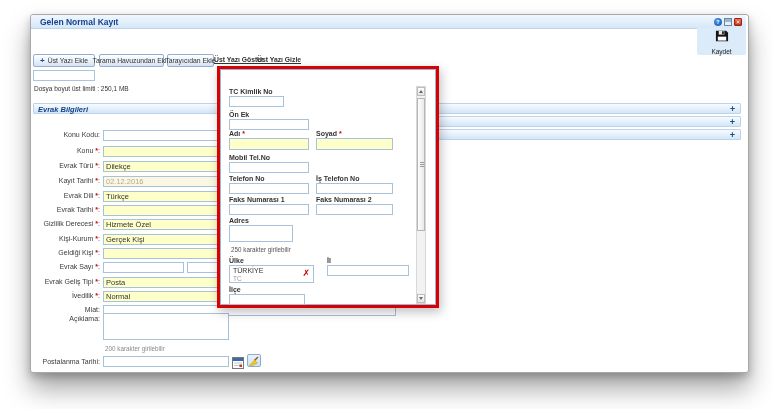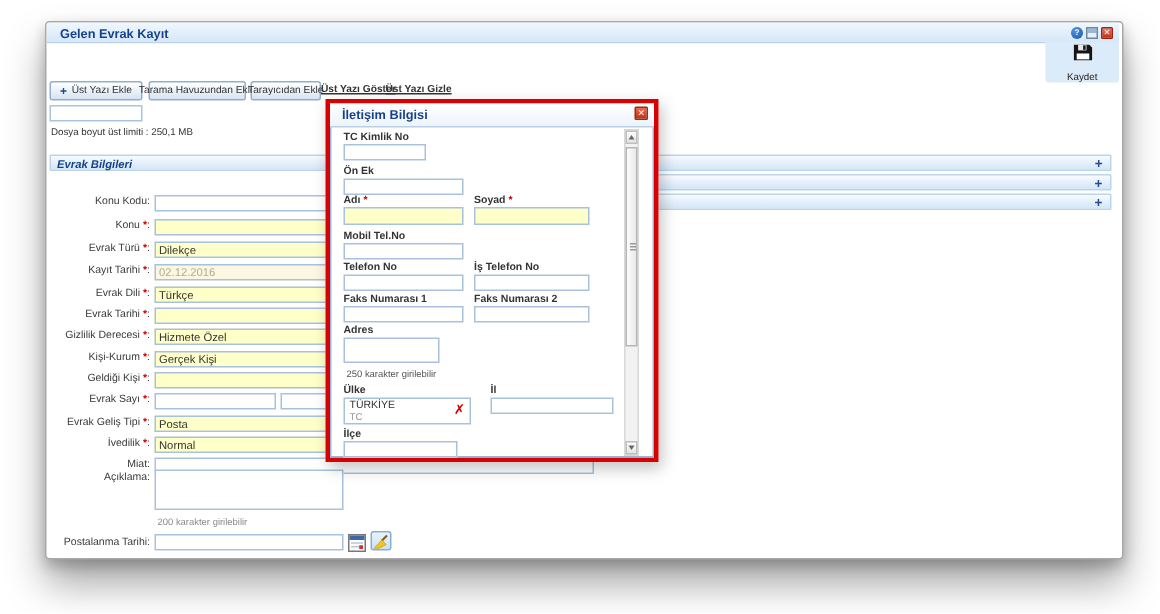--- a/index.html
+++ b/index.html
@@ -57,21 +57,21 @@
   .sc-thumb{position:absolute;left:0;top:11px;width:8px;height:133px;background:linear-gradient(90deg,#fdfdfd,#e9e9e9);border:1px solid #b5b5b5;box-sizing:border-box;cursor:pointer;}
   .sc-grip{position:absolute;left:1.5px;top:63px;width:4px;border-top:1px solid #9a9a9a;box-shadow:0 2px 0 #9a9a9a,0 4px 0 #9a9a9a;}
 </style>
 </head>
 <body>
 
 <div class="stage">
   <div class="win">
 
     <div class="titlebar">
-      <span class="t-title">Gelen Evrak Kayıt</span>
+      <span class="t-title">Gelen Normal Kayıt</span>
       <div class="ticons">
         <span class="tic ic-help">?</span>
         <span class="tic ic-app"></span>
         <span class="tic ic-close">✕</span>
       </div>
     </div>
 
     <div class="savebox">
       <span>
         <svg width="14" height="14" viewBox="0 0 15 15">
@@ -224,24 +224,20 @@
     <span class="broom-btn" style="left:216px;top:339px;">
       <svg width="10" height="10" viewBox="0 0 10 10">
           <line x1="5.5" y1="4.5" x2="9" y2="1" stroke="#8a5a20" stroke-width="1.4"></line>
           <path d="M0.5 9.5 L5.5 4 L8.5 7 L3.5 9.5 Z" fill="#f2c41f" stroke="#caa010" stroke-width="0.5"></path>
         </svg>
     </span>
   </div>
 
   <div class="modal">
     <div class="m-inner"></div>
-    <div class="m-titlebar">
-      <span class="m-title">İletişim Bilgisi</span>
-      <span class="m-close">✕</span>
-    </div>
 
     <span class="m-label" style="left:9px;top:19px;">TC Kimlik No</span>
     <input class="fin" style="left: 9px; top: 27px; width: 55px;">
 
     <span class="m-label" style="left:9px;top:42px;">Ön Ek</span>
     <input class="fin" style="left: 9px; top: 50px; width: 80px;">
 
     <span class="m-label" style="left:9px;top:61px;"><span>Adı</span><span class="star">*</span></span>
     <input class="fin yellow" style="left: 9px; top: 69px; width: 80px; height: 12px;">
     <span class="m-label" style="left:96px;top:61px;"><span>Soyad</span><span class="star">*</span></span>

